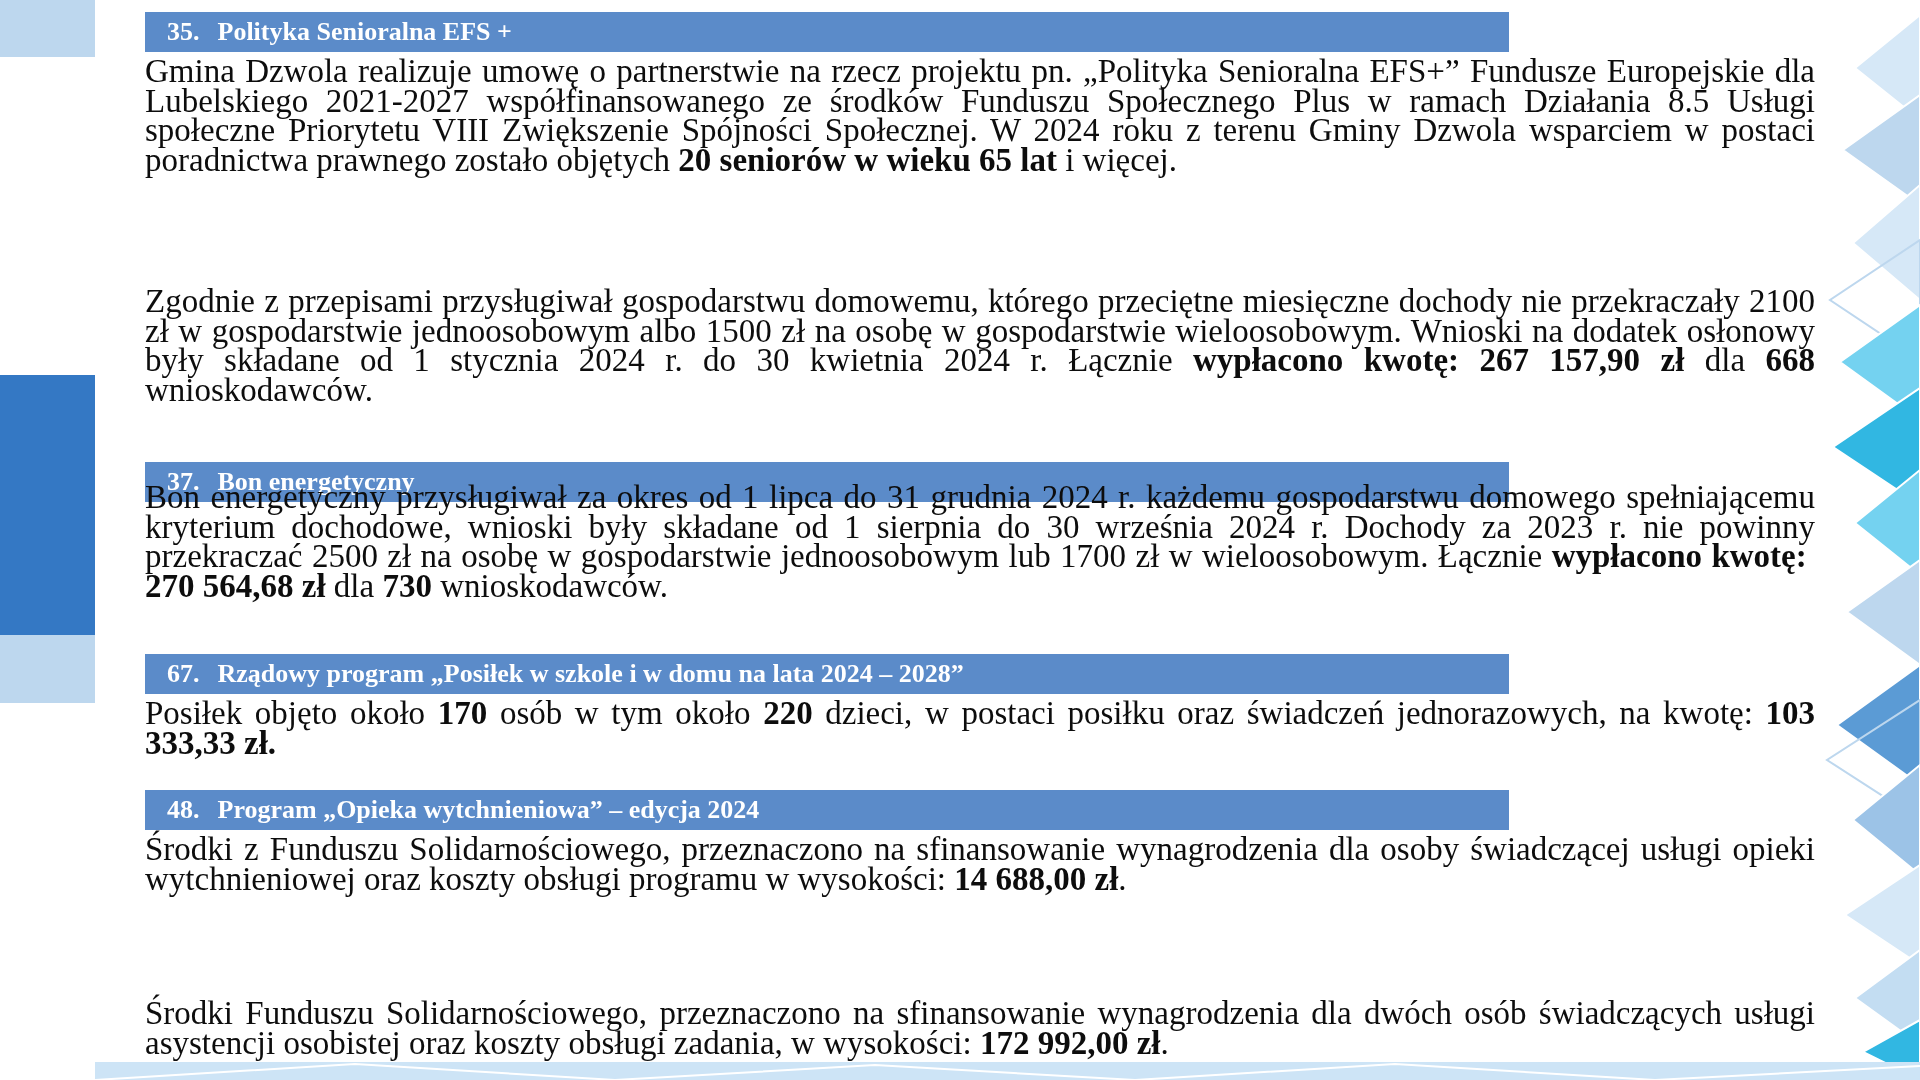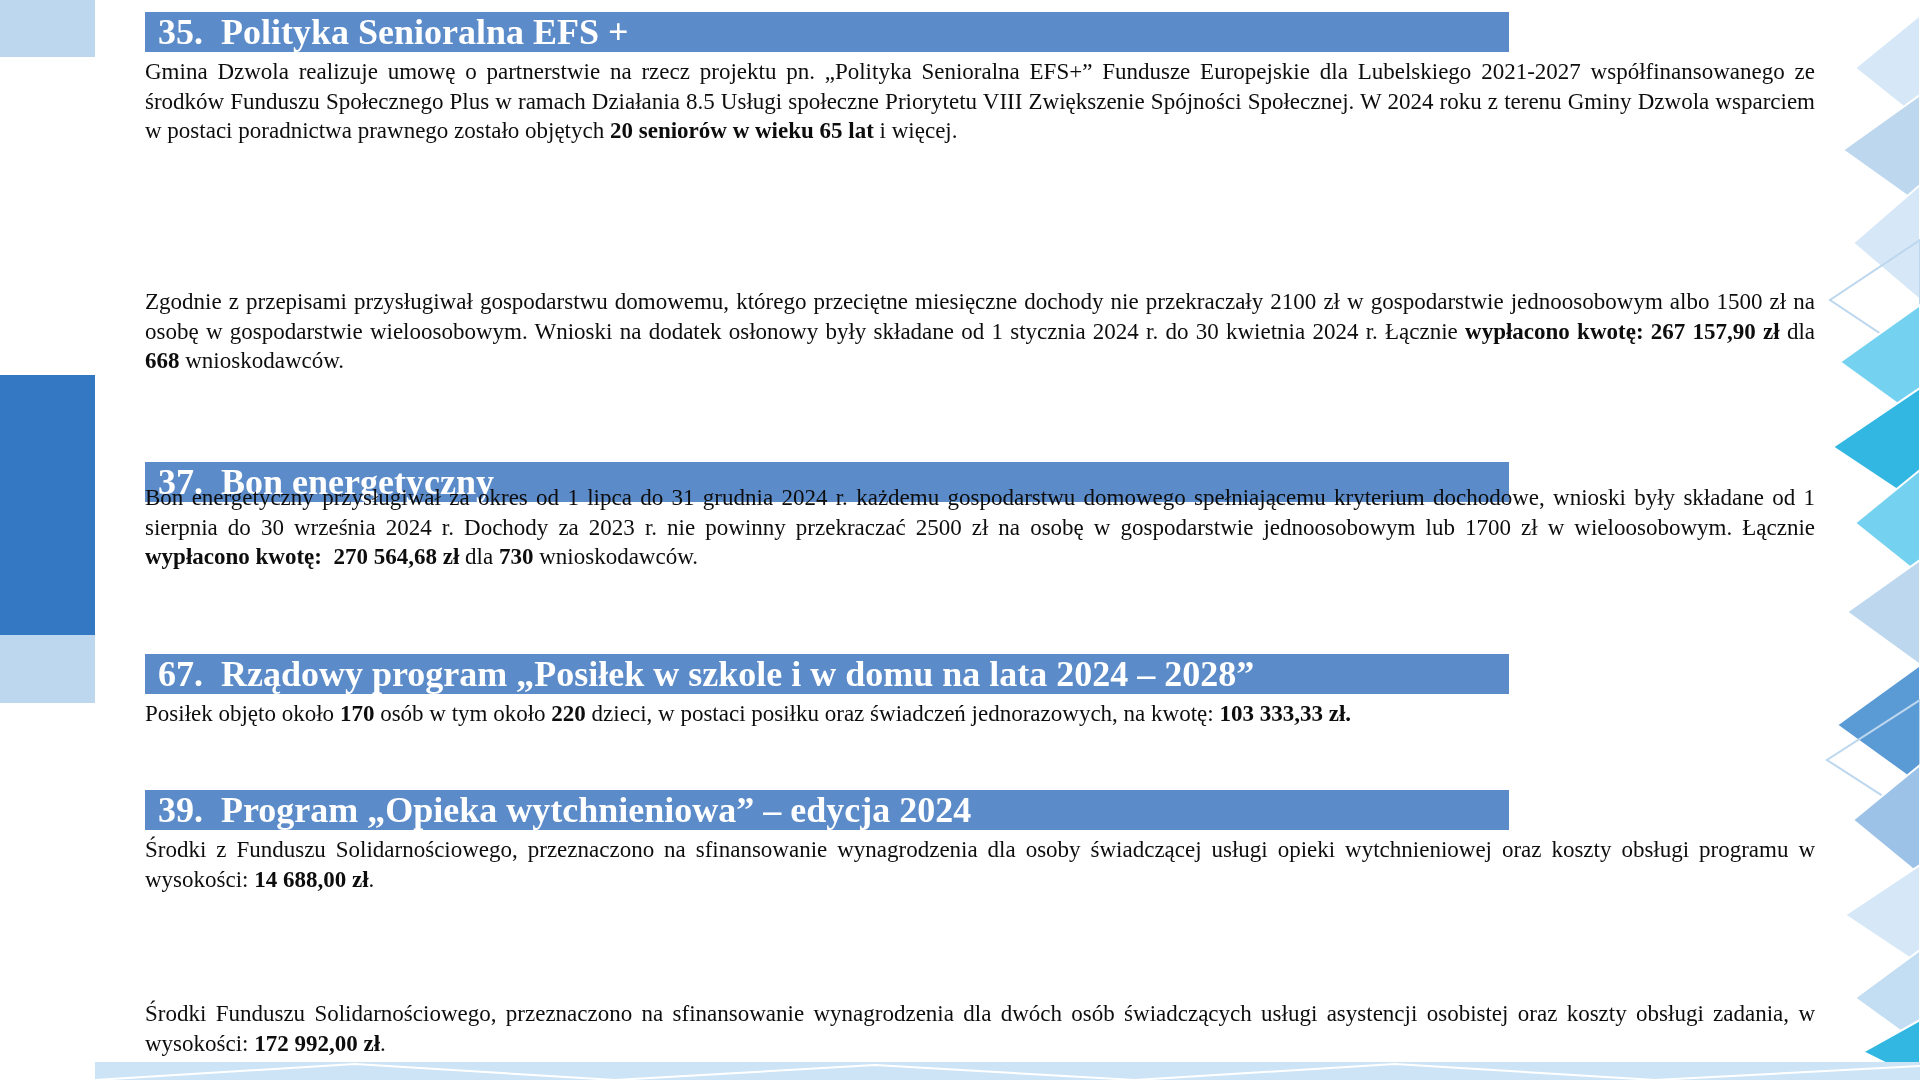--- a/index.html
+++ b/index.html
@@ -15,27 +15,27 @@
   .bottom-stripe svg{position:absolute;left:0;top:0;}
   
   .right-band{position:absolute;right:0;top:0;width:95px;height:1080px;}
   .tri-pale{fill:var(--pale);}  .tri-pale2{fill:var(--pale2);} .tri-pale3{fill:var(--pale3);}
   .tri-teal{fill:var(--teal);}  .tri-teal2{fill:var(--teal2);}
   .tri-mid{fill:var(--midblue);} .tri-lightmid{fill:var(--lightmid);}
   .tri-outline{fill:none;stroke:var(--pale);stroke-width:2;}
   .tri{stroke:#ffffff;stroke-width:2;}
   
   .bar{position:absolute;left:145px;width:1364px;height:40px;background:var(--bar);
-       color:#fff;font-weight:bold;font-size:36px;line-height:40px;
-       padding-left:13px;box-sizing:border-box;white-space:nowrap;overflow:hidden;}
+       color:#fff;font-weight:bold;font-size:26px;line-height:40px;
+       padding-left:22px;box-sizing:border-box;white-space:nowrap;overflow:hidden;}
   .bar .num{display:inline-block;margin-right:18px;}
   .bar .suffix{color:var(--suffix);}
   
   .body-text{position:absolute;left:145px;width:1670px;color:var(--ink);
-             font-size:23px;line-height:29.5px;text-align:justify;}
+             font-size:33px;line-height:29.5px;text-align:justify;}
   .body-text b{font-weight:bold;}
 </style>
 </head>
 <body>
 
 <div class="canvas">
 
   <div class="left-block lb-top"></div>
   <div class="left-block lb-blue"></div>
   <div class="left-block lb-low"></div>
@@ -77,19 +77,19 @@
     <span class="num">37.</span><span>Bon energetyczny</span><span class="suffix"></span>
   </div>
   <div class="body-text" style="top:483px"><span>Bon energetyczny przysługiwał za okres od 1 lipca do 31 grudnia 2024 r. każdemu gospodarstwu domowego spełniającemu kryterium dochodowe, wnioski były składane od 1 sierpnia do 30 września 2024 r. Dochody za 2023 r. nie powinny przekraczać 2500 zł na osobę w gospodarstwie jednoosobowym lub 1700 zł w wieloosobowym. Łącznie </span><b>wypłacono kwotę:&nbsp; 270 564,68 zł</b><span> dla </span><b>730</b><span> wnioskodawców.</span></div>
 
   <div class="bar" style="top:654px">
     <span class="num">67.</span><span>Rządowy program „Posiłek w szkole i w domu na lata 2024 – 2028”</span><span class="suffix"></span>
   </div>
   <div class="body-text" style="top:699px"><span>Posiłek objęto około </span><b>170</b><span> osób w tym około </span><b>220</b><span> dzieci, w postaci posiłku oraz świadczeń jednorazowych, na kwotę: </span><b>103 333,33 zł.</b></div>
 
   <div class="bar" style="top:790px">
-    <span class="num">39.</span><span>Program „Opieka wytchnieniowa” – edycja 2024</span><span class="suffix"></span>
+    <span class="num">48.</span><span>Program „Opieka wytchnieniowa” – edycja 2024</span><span class="suffix"></span>
   </div>
   <div class="body-text" style="top:835px"><span>Środki z Funduszu Solidarnościowego, przeznaczono na sfinansowanie wynagrodzenia dla osoby świadczącej usługi opieki wytchnieniowej oraz koszty obsługi programu w wysokości: </span><b>14 688,00 zł</b><span>.</span></div>
 
   <div class="body-text" style="top:999px"><span>Środki Funduszu Solidarnościowego, przeznaczono na sfinansowanie wynagrodzenia dla dwóch osób świadczących usługi asystencji osobistej oraz koszty obsługi zadania, w wysokości: </span><b>172 992,00 zł</b><span>.</span></div>
 
 </div>
 
 </body></html>

